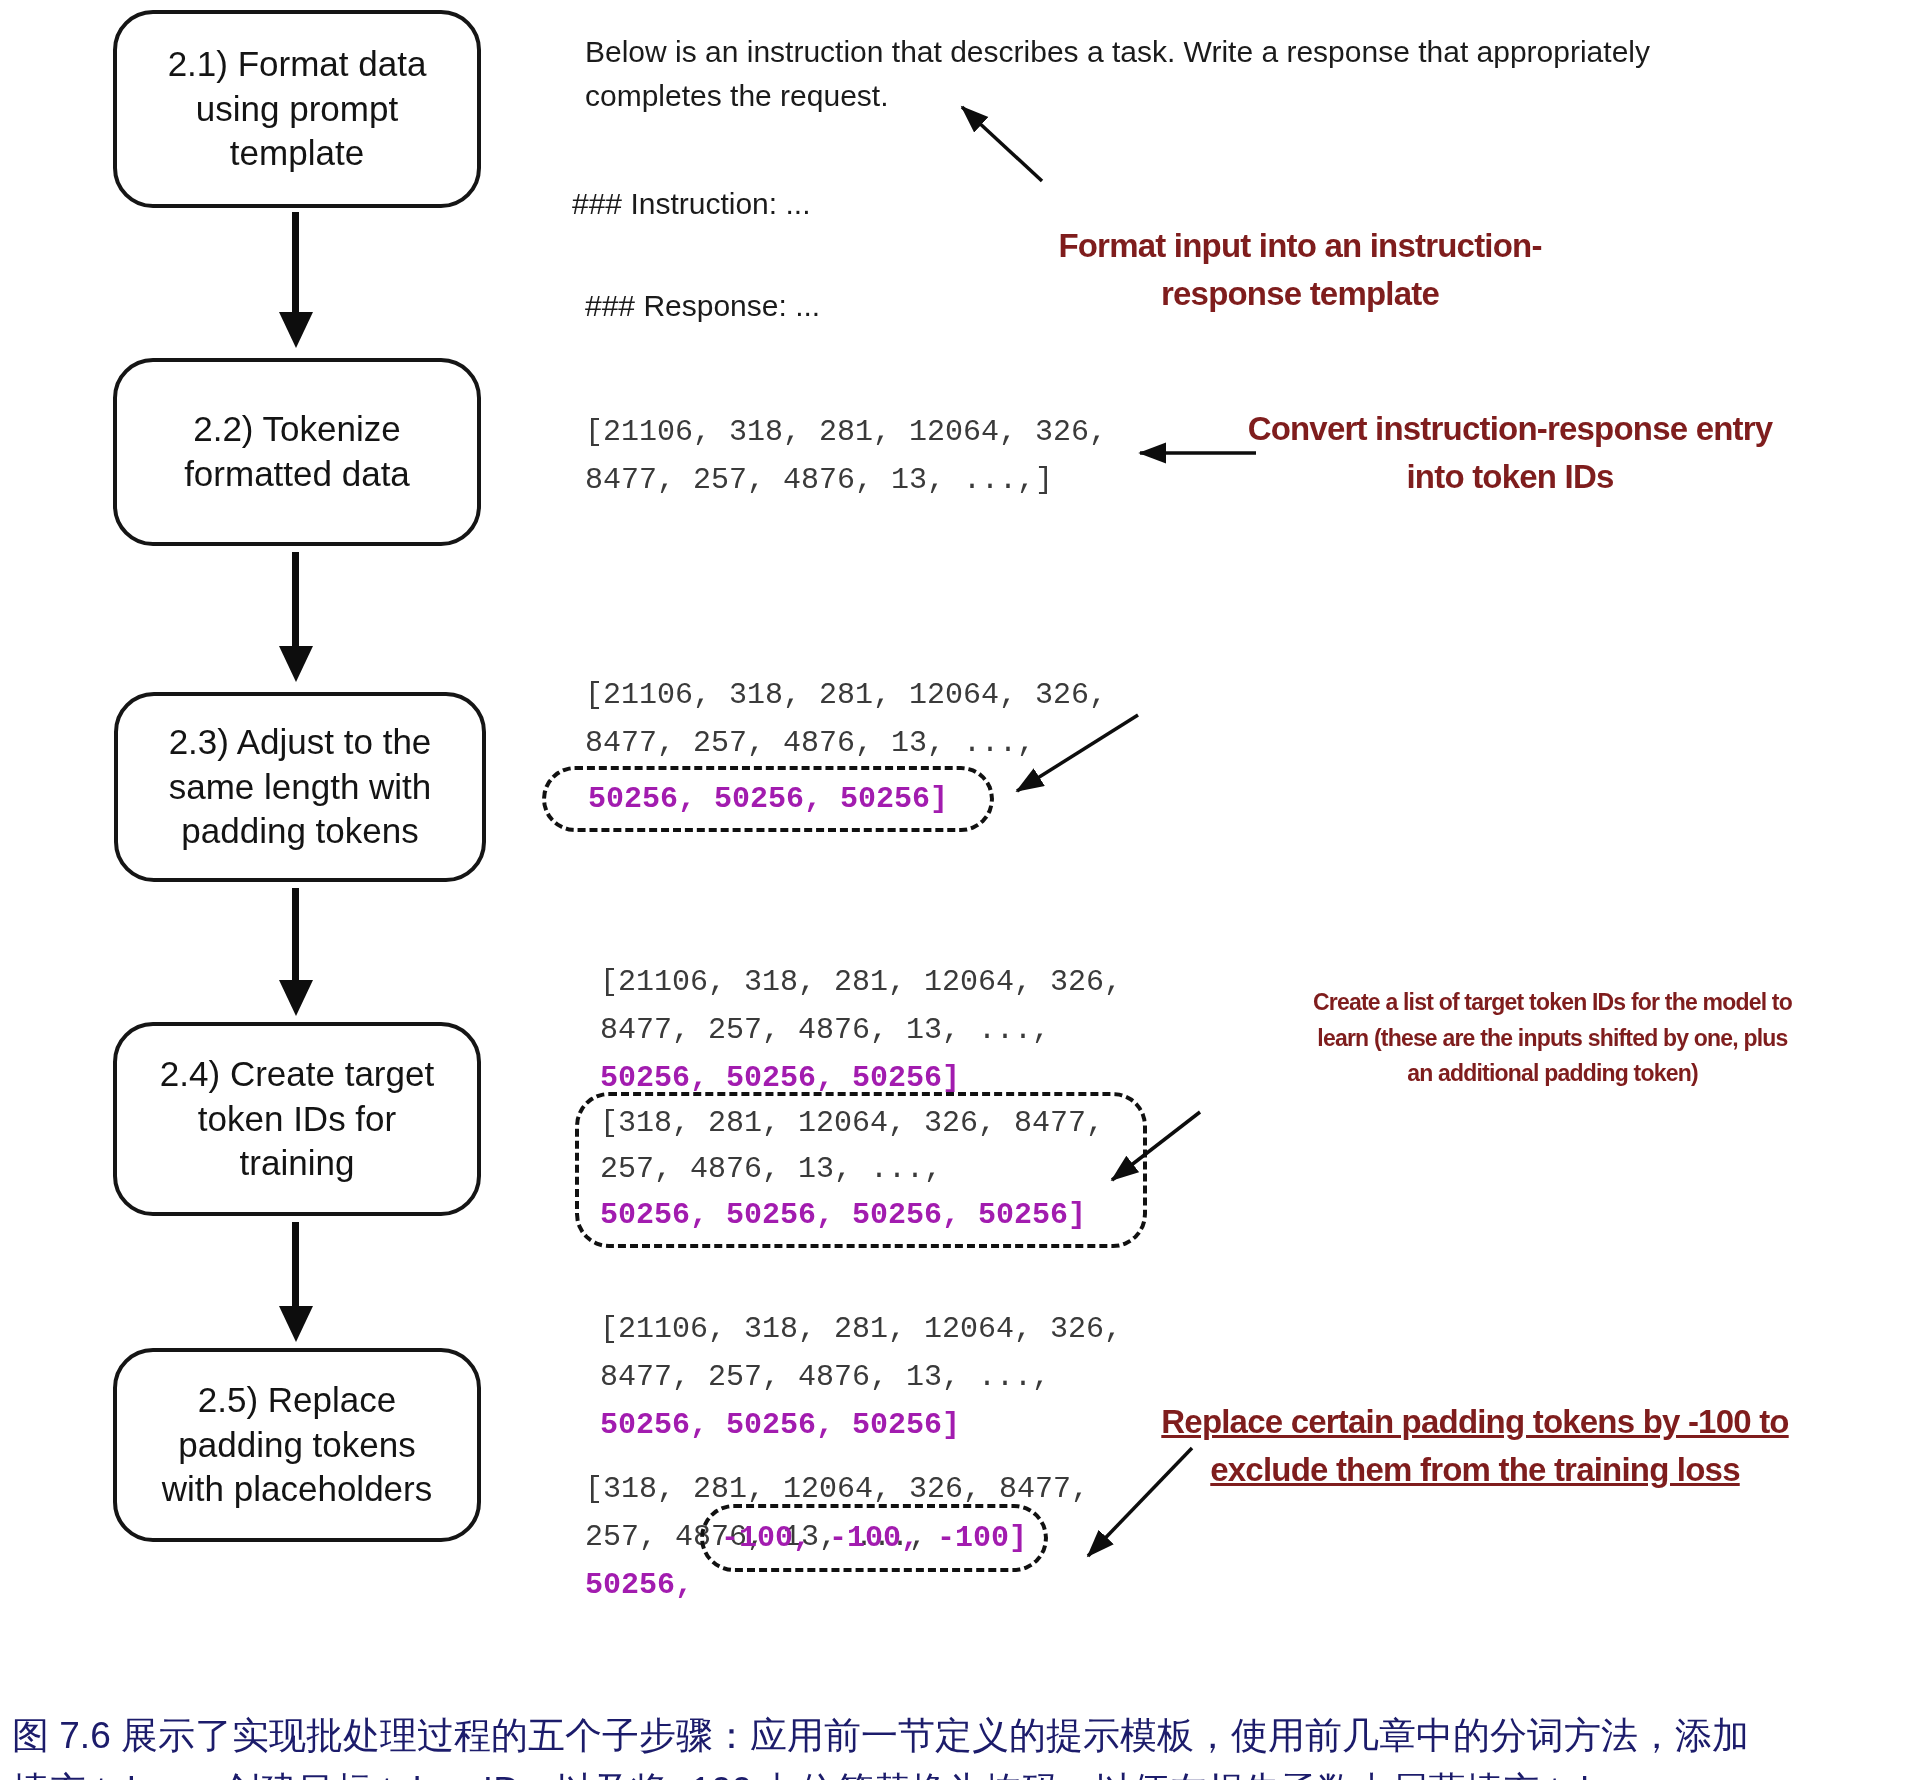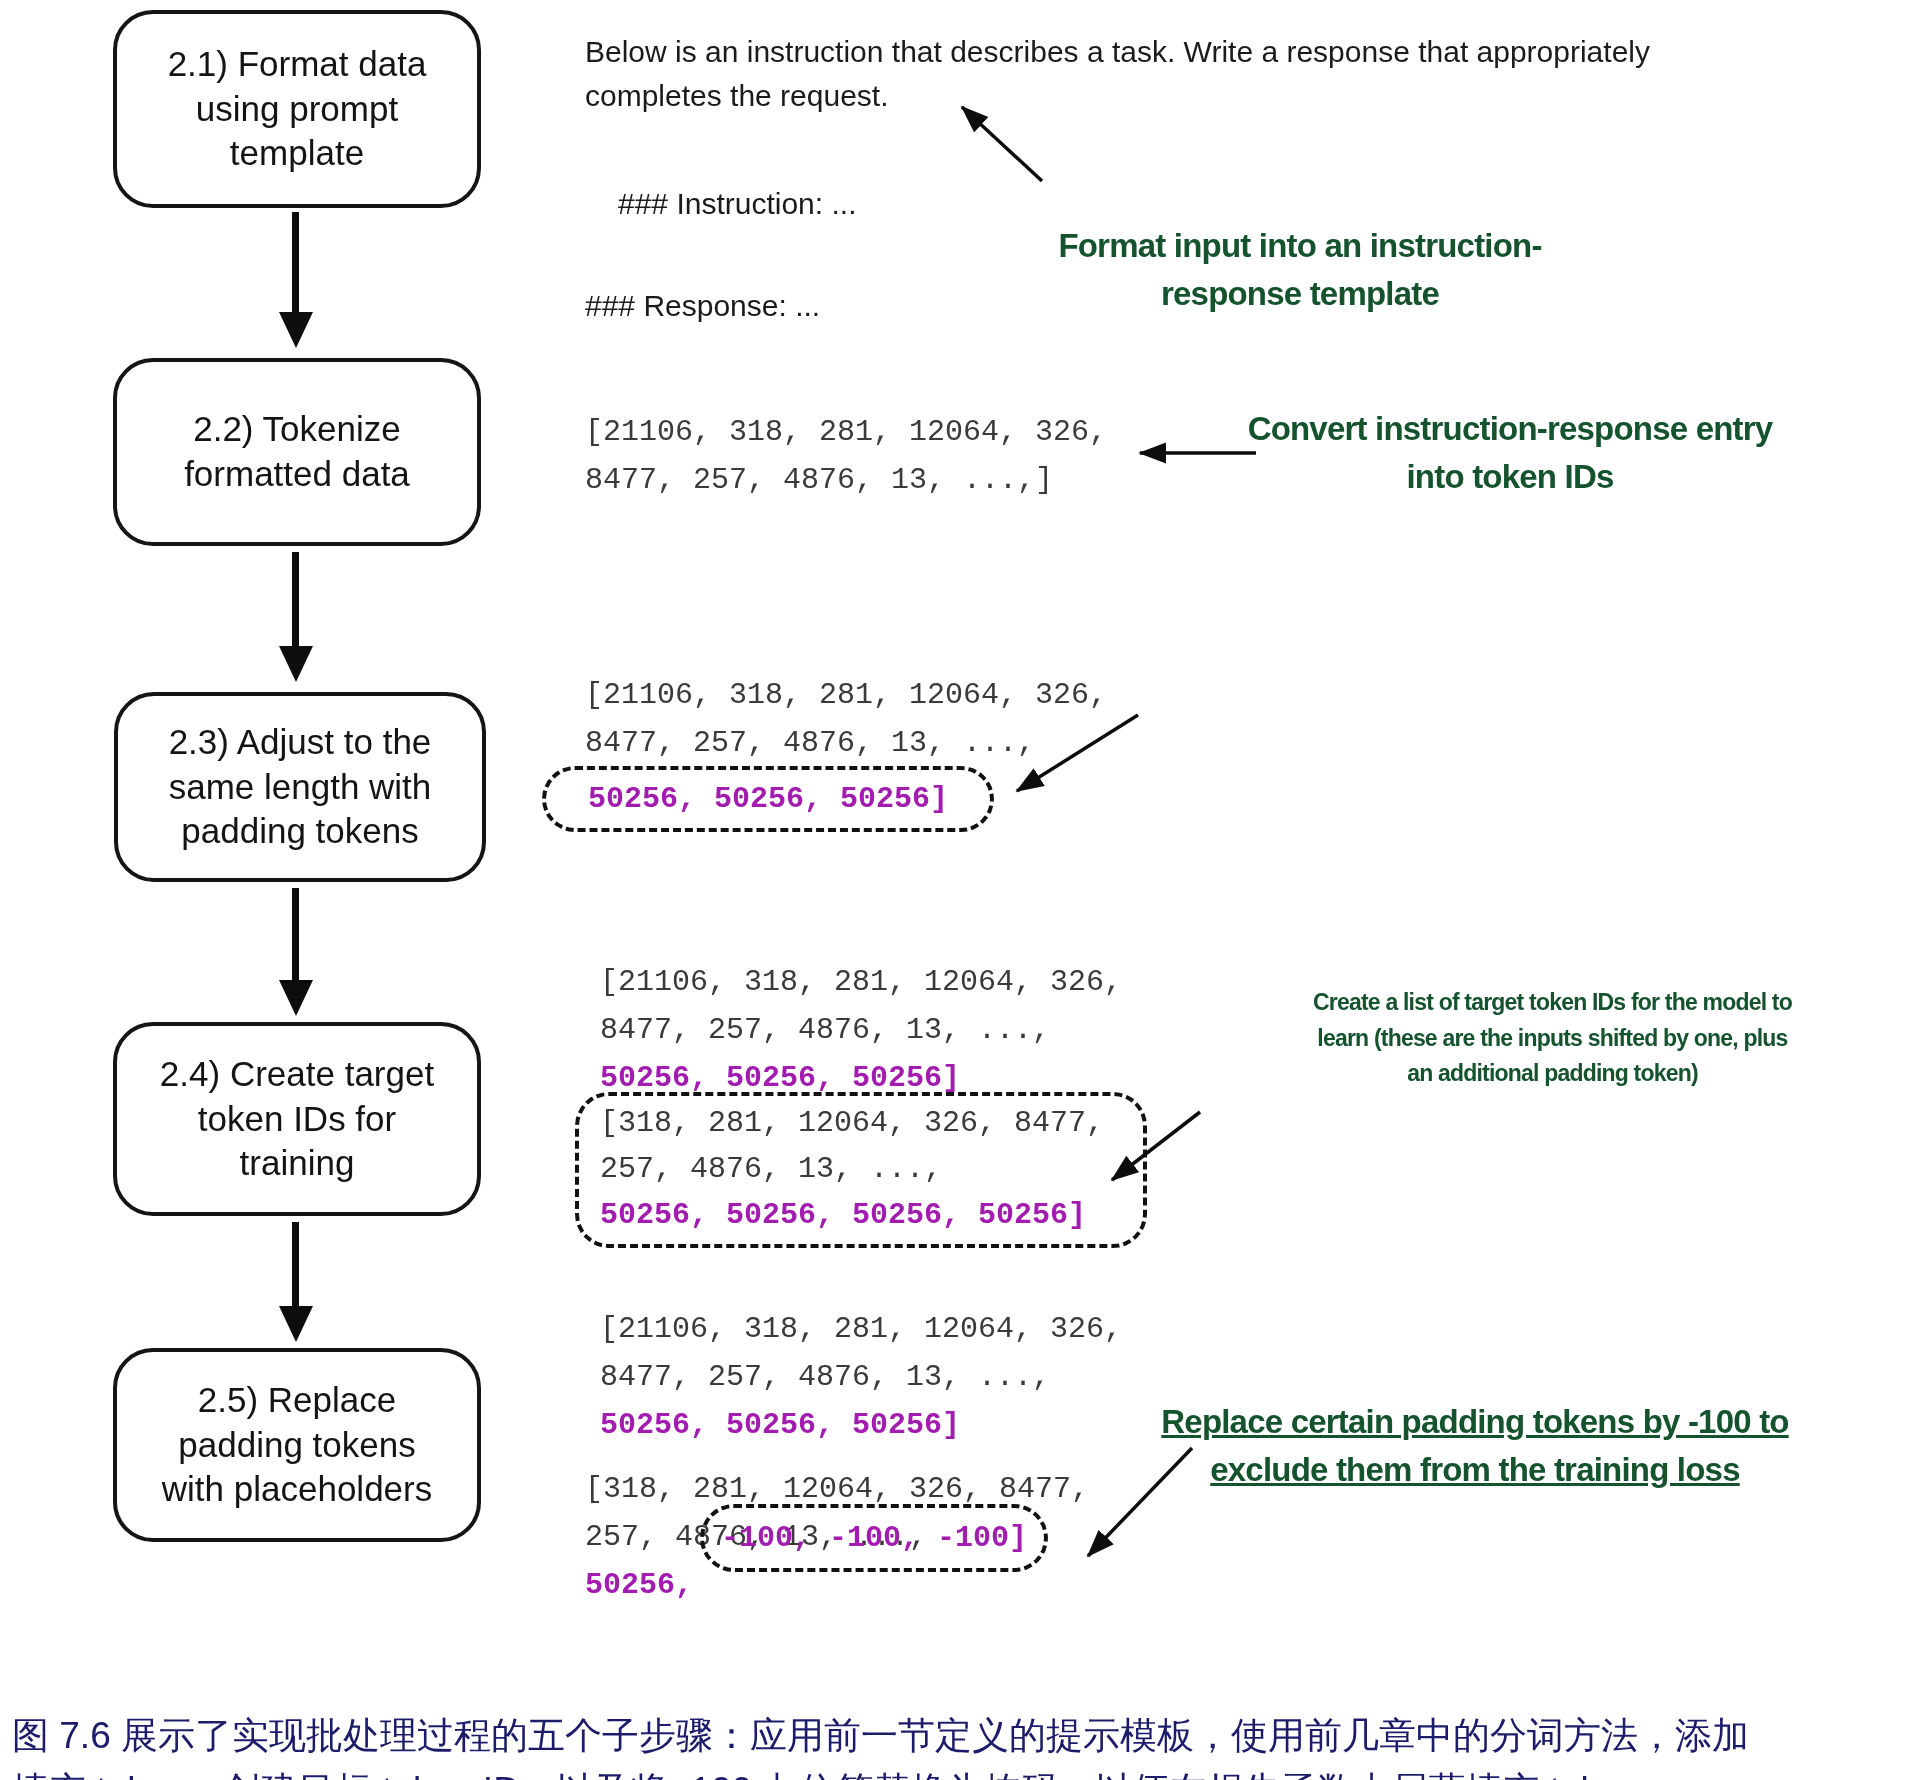--- a/index.html
+++ b/index.html
@@ -19,21 +19,21 @@
   
   .prose{position:absolute;font-size:30px;line-height:1.45;color:#1b1b1b;white-space:pre-line;}
   .mono{position:absolute;font-family:"Liberation Mono","DejaVu Sans Mono",monospace;font-size:30px;color:#3a3a3a;white-space:pre-line;line-height:1.6;}
   .mono-line{position:absolute;font-family:"Liberation Mono","DejaVu Sans Mono",monospace;font-size:30px;color:#3a3a3a;white-space:nowrap;}
   .mono-bold{color:#a21caf;font-weight:700;}
   .dash-oval{position:absolute;border:4px dashed #111;border-radius:44px;display:flex;align-items:center;justify-content:center;box-sizing:border-box;background:transparent;}
   .dash-rect{position:absolute;border:4px dashed #111;border-radius:34px;box-sizing:border-box;background:transparent;}
   
   .ann{
     position:absolute;font-weight:700;font-size:33px;line-height:1.45;letter-spacing:-0.8px;
-    color:#14532d;text-align:center;white-space:pre-line;
+    color:#7f1d1d;text-align:center;white-space:pre-line;
   }
   .asvg{position:absolute;overflow:visible;}
   
   .caption{position:absolute;font-size:37px;line-height:1.5;color:#1c1c6b;white-space:pre-line;}
 </style>
 </head>
 <body>
 
 <div id="canvas">
 
@@ -64,21 +64,21 @@
   <div class="vline" style="left:292px;top:1222px;height:86px;"></div>
   <div class="vhead" style="left:279px;top:1306px;"></div>
 
   <div class="fbox" style="left:113px;top:1348px;width:368px;height:194px;">2.5) Replace
 padding tokens
 with placeholders</div>
 
   <div class="prose" style="left:585px;top:30px;width:1210px;">Below is an instruction that describes a task. Write a response that appropriately
 completes the request.</div>
 
-  <div class="prose" style="left:618px;top:182px;">### Instruction: ...</div>
+  <div class="prose" style="left:572px;top:182px;">### Instruction: ...</div>
 
   <div class="prose" style="left:585px;top:284px;">### Response: ...</div>
 
   <div class="mono" style="left:585px;top:408px;">[21106, 318, 281, 12064, 326,
 8477, 257, 4876, 13, ...,]</div>
 
   <div class="mono-line" style="left:585px;top:678px;">[21106, 318, 281, 12064, 326,</div>
   <div class="mono-line" style="left:585px;top:726px;">8477, 257, 4876, 13, ...,</div>
   <div class="dash-oval" style="left:542px;top:766px;width:452px;height:66px;">
     <span class="mono-line mono-bold" style="position:static;">50256, 50256, 50256]</span>

